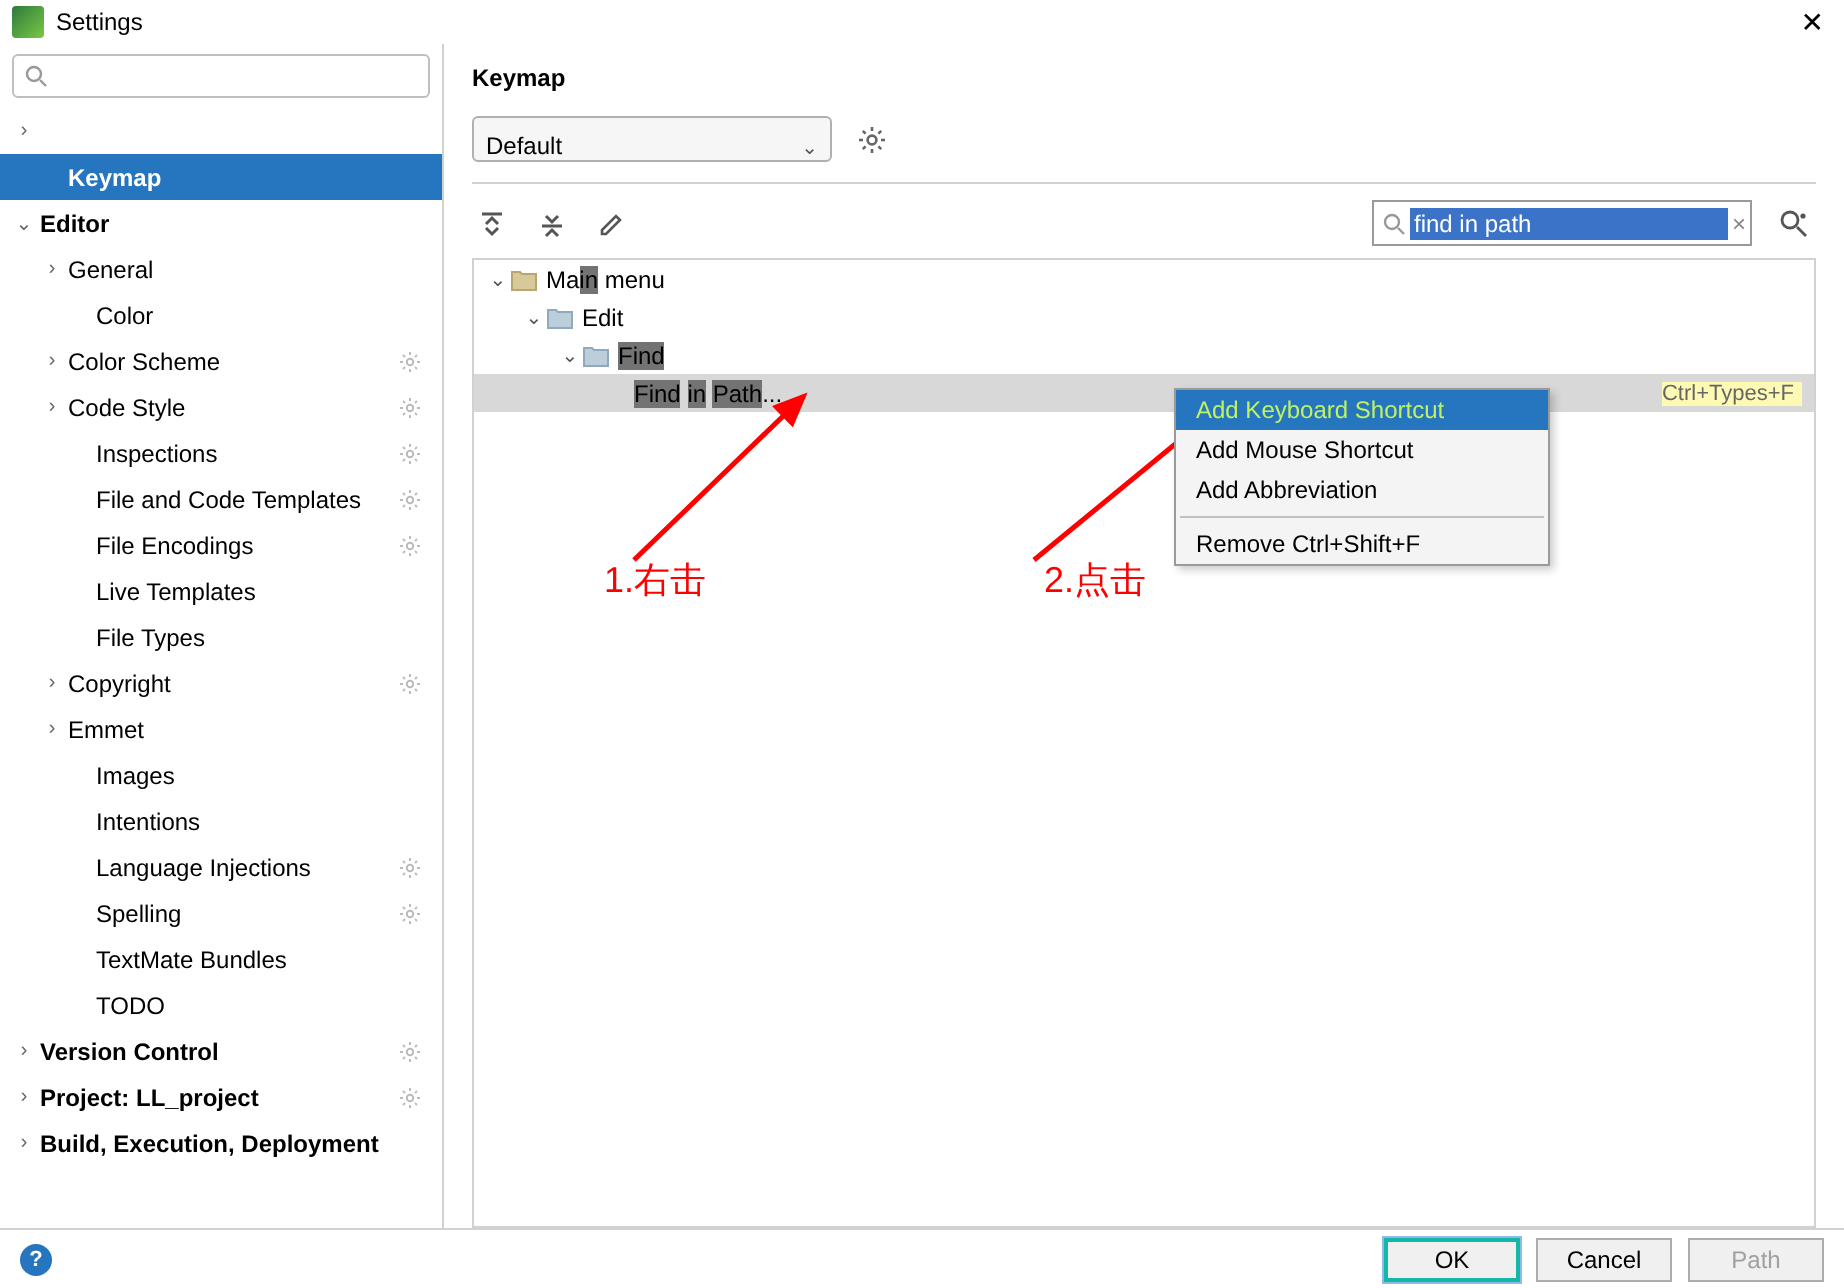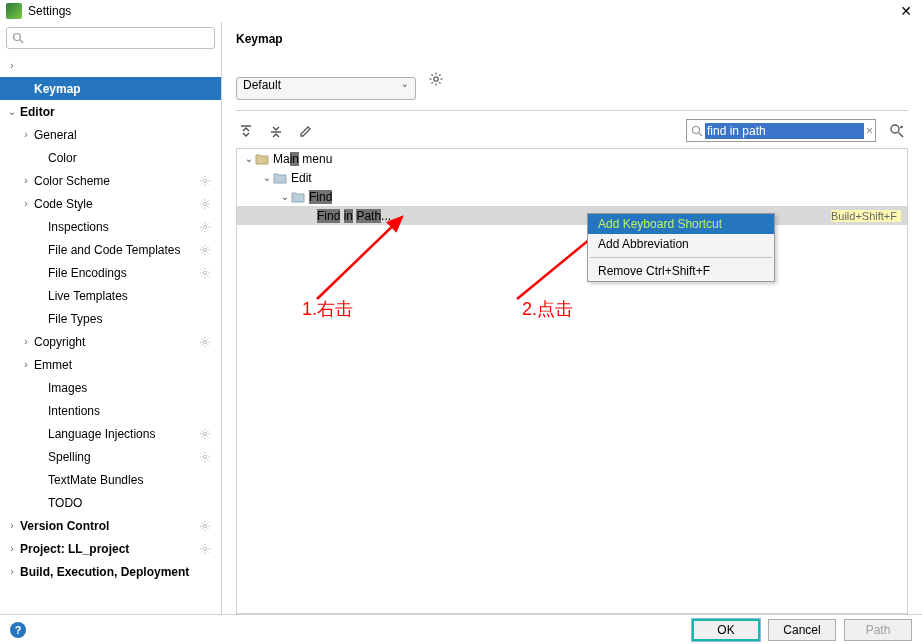--- a/index.html
+++ b/index.html
@@ -19,21 +19,21 @@
 .tree-item .chev { width: 12px; text-align: center; color: #666; font-size: 10px; }
 .tree-item.selected .chev { color: #fff; }
 .tree-item .label { flex: 1; padding-left: 2px; }
 .tree-item .bold { font-weight: bold; }
 .tree-item .gear { width: 14px; color: #bbb; font-size: 11px; }
 .indent-1 { padding-left: 20px !important; }
 .indent-2 { padding-left: 34px !important; }
 .content { flex: 1; position: relative; display: flex; flex-direction: column; }
 .content-header { padding: 10px 14px 4px; font-weight: bold;}
 .keymap-row { display: flex; align-items: center; padding: 8px 14px; gap: 10px; }
-.keymap-select { width: 180px; height: 23px; border: 1px solid #b0b0b0; border-radius: 3px; display: flex; align-items: flex-start; padding: 0 6px; background: #f6f6f6; justify-content: space-between; margin-top: 19px; }
+.keymap-select { width: 180px; height: 23px; border: 1px solid #b0b0b0; border-radius: 3px; display: flex; align-items: flex-end; padding: 0 6px; background: #f6f6f6; justify-content: space-between; }
 .keymap-select .arrow { font-size: 10px; color: #555; }
 .gear-btn { width: 20px; height: 20px; display: flex; align-items: center; justify-content: center; color: #666; cursor: pointer; }
 .divider { height: 1px; background: #d1d1d1; margin: 2px 14px; }
 .toolbar-row { display: flex; align-items: center; padding: 6px 14px; gap: 10px; }
 .tool-btn { width: 20px; height: 20px; display: flex; align-items: center; justify-content: center; color: #555; cursor: pointer; }
 .spacer { flex: 1; }
 .search-actions { height: 23px; border: 1px solid #9a9a9a; display: flex; align-items: center; width: 190px; padding: 0 4px; }
 .search-actions .sicon2 { color: #888; font-size: 12px; margin-right: 2px; }
 .search-actions input { border: none; outline: none; flex: 1; font-size: 12px; background: #3a73c7; color: #fff; padding: 1px 2px; }
 .search-actions .clear { color: #888; cursor: pointer; padding: 0 2px; }
@@ -416,26 +416,29 @@
         <span class="chev2">⌄</span>
         <span class="folder">
             <svg width="14" height="12" viewBox="0 0 14 12">
               <path d="M1 2h4l1 1h7v8H1z" fill="#bcceda" stroke="#8faac0"></path>
             </svg>
           </span>
         <span class="label2"><span class="hl">Find</span></span>
       </div>
       <div class="ktree-row sel indent-k3">
         <span class="label2"><span class="hl">Find</span> <span class="hl">in</span> <span class="hl">Path</span>...</span>
-        <span class="shortcut">Build+Shift+F</span>
+        <span class="shortcut">Ctrl+Types+F</span>
       </div>
 
       <div class="context-menu" style="left:350px; top:64px;">
         <div class="menu-item hover">
           <span>Add Keyboard Shortcut</span>
+        </div>
+        <div class="menu-item">
+          <span>Add Mouse Shortcut</span>
         </div>
         <div class="menu-item">
           <span>Add Abbreviation</span>
         </div>
         <div class="menu-sep"></div>
         <div class="menu-item">
           <span>Remove Ctrl+Shift+F</span>
         </div>
       </div>
 

